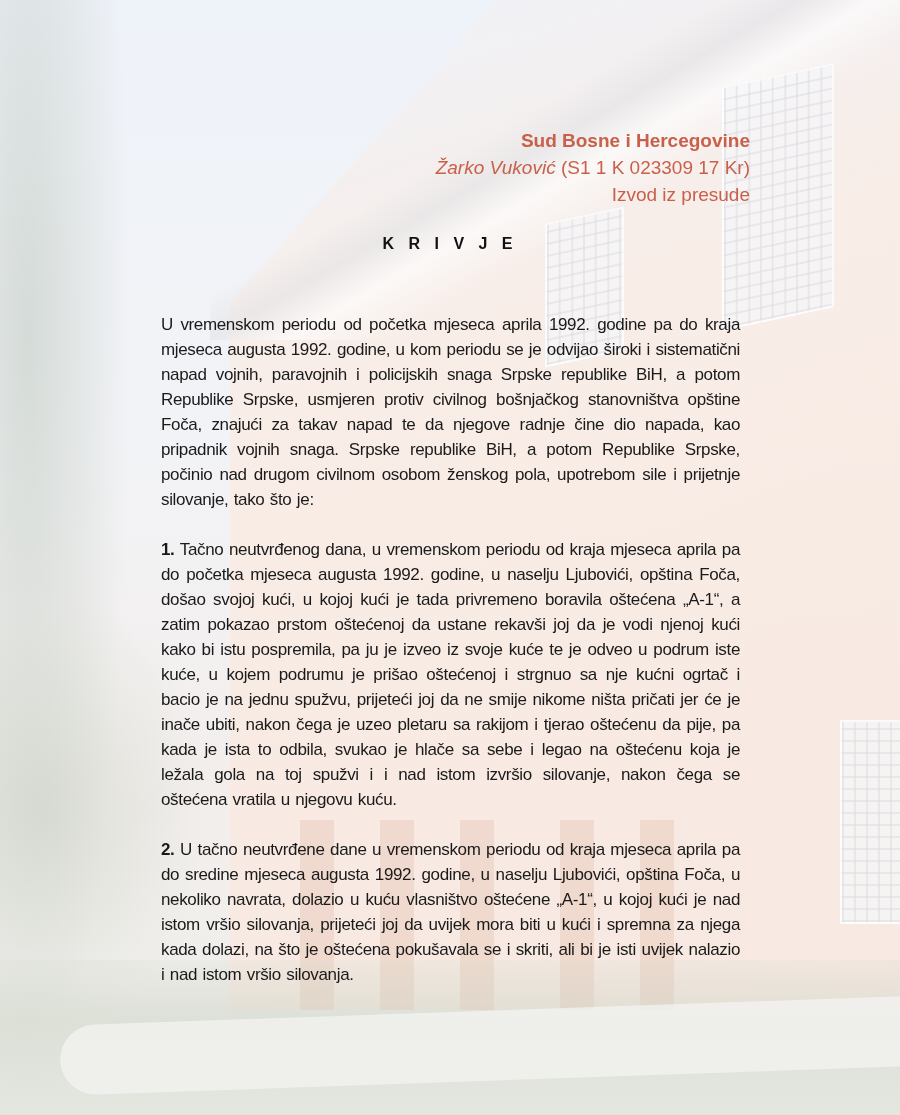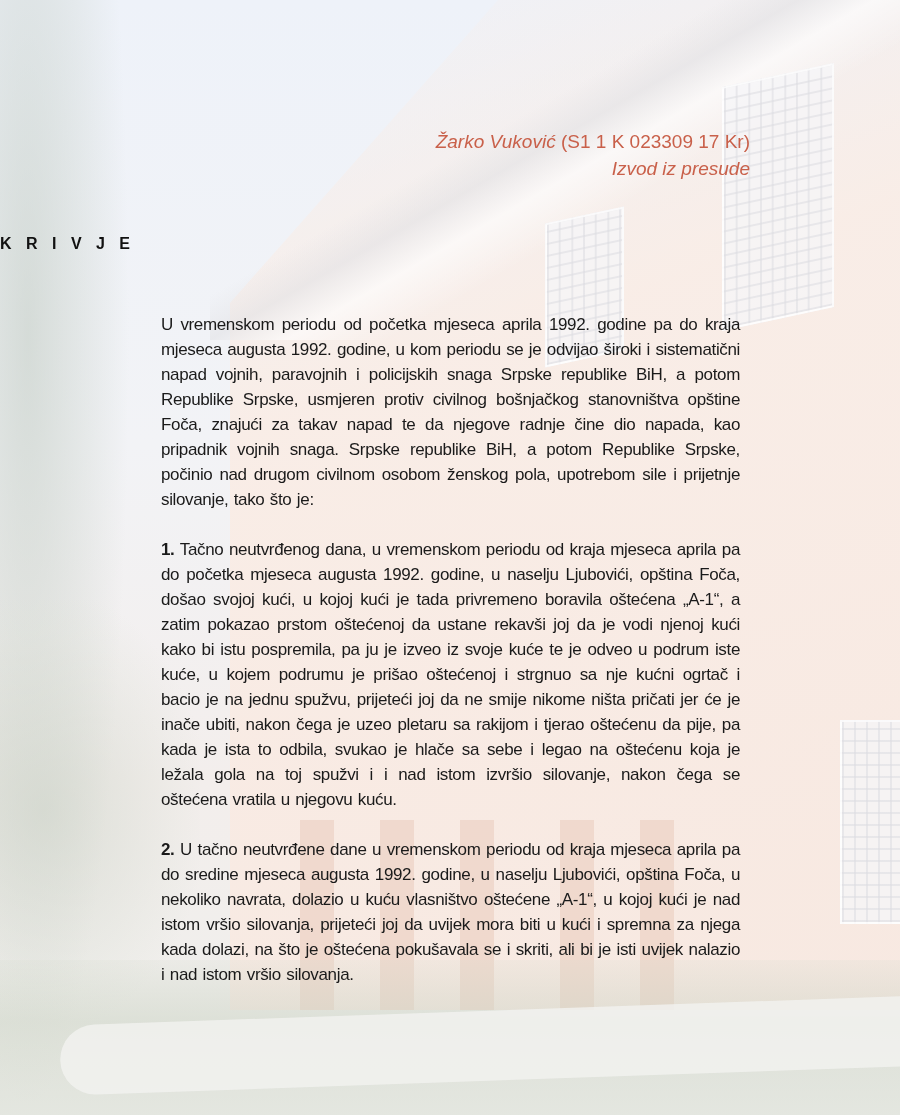--- a/index.html
+++ b/index.html
@@ -35,23 +35,23 @@
     .bg .shrubs { position: absolute; left: 0; top: 960px; width: 900px; height: 155px;
       background: linear-gradient(180deg, rgba(215,220,208,0.2) 0%, rgba(205,212,198,0.55) 40%, rgba(218,222,212,0.5) 100%); }
     .bg .path { position: absolute; left: 60px; top: 1010px; width: 900px; height: 70px;
       background: rgba(242,242,240,0.8); transform: rotate(-2deg); border-radius: 40px; }
 
     .page { position: relative; z-index: 1; }
     .header { position: absolute; right: 150px; top: 128px; text-align: right; color: #c9604a; }
     .header .court { font-weight: bold; font-size: 19px; line-height: 26px; }
     .header .case { font-size: 19px; line-height: 27px; }
     .header .case .name { font-style: italic; }
-    .header .doctype { font-size: 19px; line-height: 27px; font-style: italic; }
+    .header .doctype { font-size: 19px; line-height: 27px; }
 
-    .verdict { position: absolute; left: 0; width: 900px; top: 235px; 
+    .verdict { position: absolute; left: 0; width: 900px; top: 235px; text-align: center;
       font-weight: bold; font-size: 16px; letter-spacing: 5px; color: #111; }
 
     .body { position: absolute; left: 149px; top: 284px; width: 603px; }
     .subhead { font-weight: bold; font-size: 17px; line-height: 24px; margin: 0; color: #111; }
     .para { font-size: 17px; line-height: 25px; text-align: justify; margin: 12px; color: #1a1a1a;
       font-family: "Liberation Sans", sans-serif; letter-spacing: -0.35px; word-spacing: 1px; }
     .p-intro { margin-top: 28px; }
     .p-item { margin-top: 25px; }
     .p-item .num { font-weight: bold; }
   </style>
@@ -71,20 +71,21 @@
   <div class="pillar p4"></div>
   <div class="pillar p5"></div>
   <div class="tree"></div>
   <div class="tree2"></div>
   <div class="shrubs"></div>
   <div class="path"></div>
 </div>
 
 <div class="page">
   <div class="header">
+    <div class="court">Sud Bosne i Hercegovine</div>
     <div class="case"><span class="name">Žarko Vuković</span><span> (S1 1 K 023309 17 Kr)</span></div>
     <div class="doctype">Izvod iz presude</div>
   </div>
 
   <div class="verdict">K R I V  J E</div>
 
   <div class="body">
     <p class="para p-intro">U vremenskom periodu od početka mjeseca aprila 1992. godine pa do kraja mjeseca augusta 1992. godine, u kom periodu se je odvijao široki i sistematični napad vojnih, paravojnih i policijskih snaga Srpske republike BiH, a potom Republike Srpske, usmjeren protiv civilnog bošnjačkog stanovništva opštine Foča, znajući za takav napad te da njegove radnje čine dio napada, kao pripadnik vojnih snaga. Srpske republike BiH, a potom Republike Srpske, počinio nad drugom civilnom osobom ženskog pola, upotrebom sile i prijetnje silovanje, tako što je:</p>
     <p class="para p-item"><span class="num">1.</span><span> Tačno neutvrđenog dana, u vremenskom periodu od kraja mjeseca aprila pa do početka mjeseca augusta 1992. godine, u naselju Ljubovići, opština Foča, došao svojoj kući, u kojoj kući je tada privremeno boravila oštećena „A-1“, a zatim pokazao prstom oštećenoj da ustane rekavši joj da je vodi njenoj kući kako bi istu pospremila, pa ju je izveo iz svoje kuće te je odveo u podrum iste kuće, u kojem podrumu je prišao oštećenoj i strgnuo sa nje kućni ogrtač i bacio je na jednu spužvu, prijeteći joj da ne smije nikome ništa pričati jer će je inače ubiti, nakon čega je uzeo pletaru sa rakijom i tjerao oštećenu da pije, pa kada je ista to odbila, svukao je hlače sa sebe i legao na oštećenu koja je ležala gola na toj spužvi i i nad istom izvršio silovanje, nakon čega se oštećena vratila u njegovu kuću.</span></p>
     <p class="para p-item"><span class="num">2.</span><span> U tačno neutvrđene dane u vremenskom periodu od kraja mjeseca aprila pa do sredine mjeseca augusta 1992. godine, u naselju Ljubovići, opština Foča, u nekoliko navrata, dolazio u kuću vlasništvo oštećene „A-1“, u kojoj kući je nad istom vršio silovanja, prijeteći joj da uvijek mora biti u kući i spremna za njega kada dolazi, na što je oštećena pokušavala se i skriti, ali bi je isti uvijek nalazio i nad istom vršio silovanja.</span></p>

